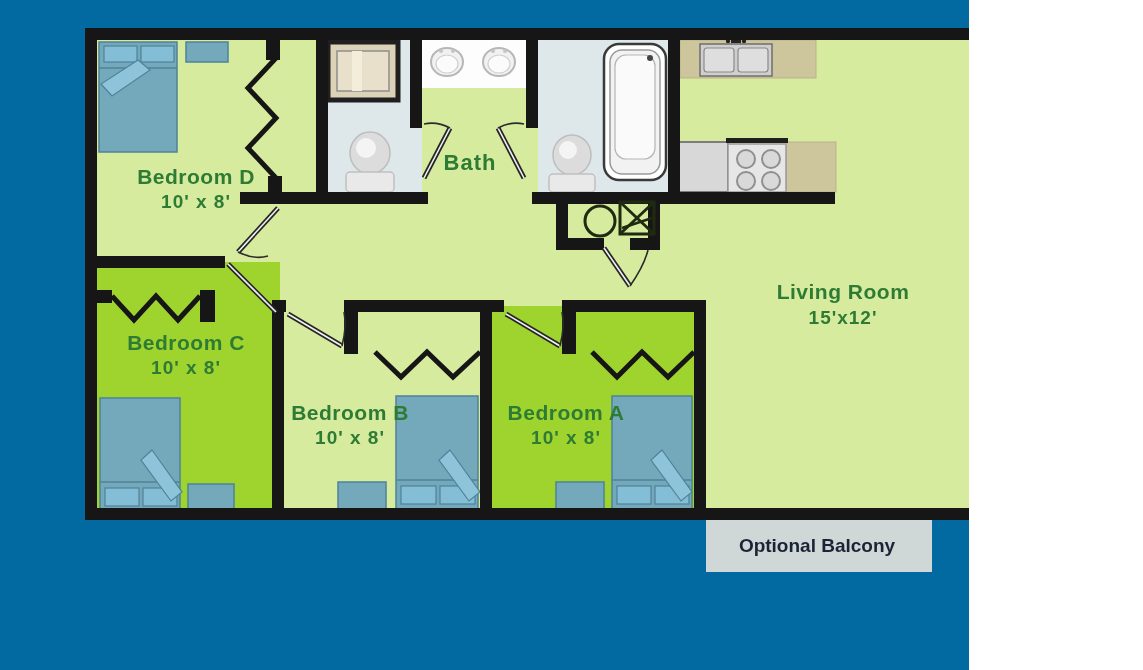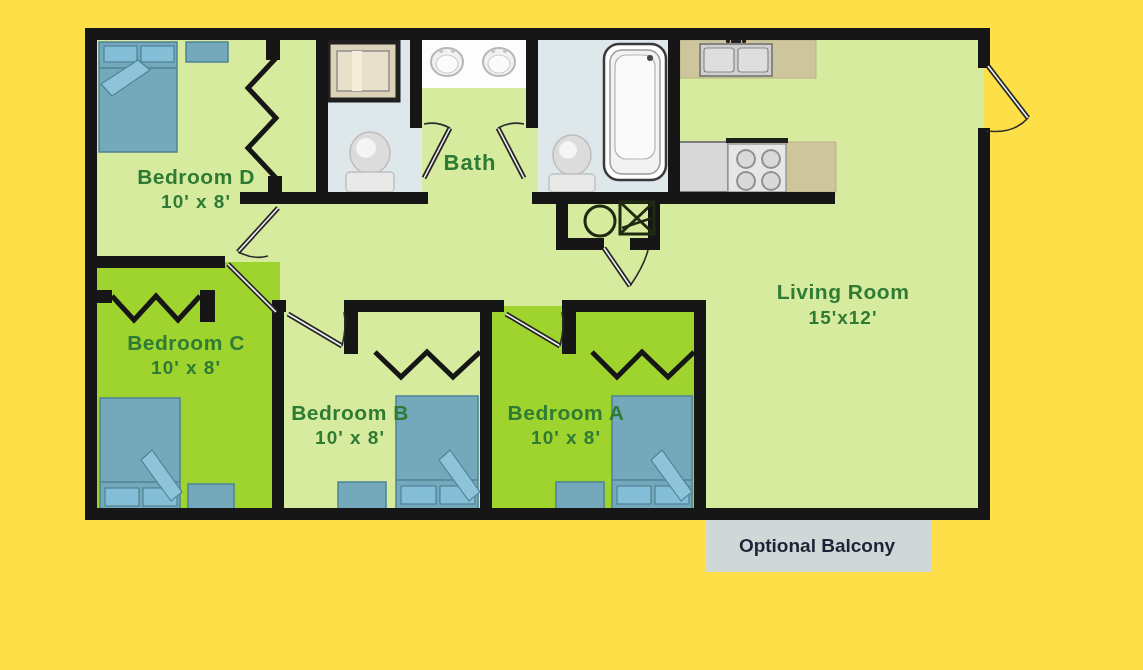--- a/index.html
+++ b/index.html
@@ -1,16 +1,16 @@
 <!DOCTYPE html>
 <html><head>
 <meta charset="utf-8">
 <style>
   html,body{margin:0;padding:0;background:#ffffff;}
-  .stage{position:relative;width:1143px;height:670px;background:#fde047;overflow:hidden;
+  .stage{position:relative;width:969px;height:670px;background:#0369a1;overflow:hidden;
          font-family:"Liberation Sans",sans-serif;}
   svg{position:absolute;left:0;top:0;}
   text{font-family:"Liberation Sans",sans-serif;}
   .room-name{fill:#2e7b35;font-size:21px;font-weight:600;letter-spacing:.5px;}
   .room-dims{fill:#2e7b35;font-size:19px;font-weight:600;letter-spacing:1px;}
   .bath-label{fill:#2e7b35;font-size:22px;font-weight:600;letter-spacing:1px;}
   .balcony-label{fill:#1b2436;font-size:19px;font-weight:700;}
   .wall{fill:#161616;}
   .leaf{stroke:#262626;stroke-width:5;}
   .leaf-in{stroke:#f2f2f2;stroke-width:1.6;}

